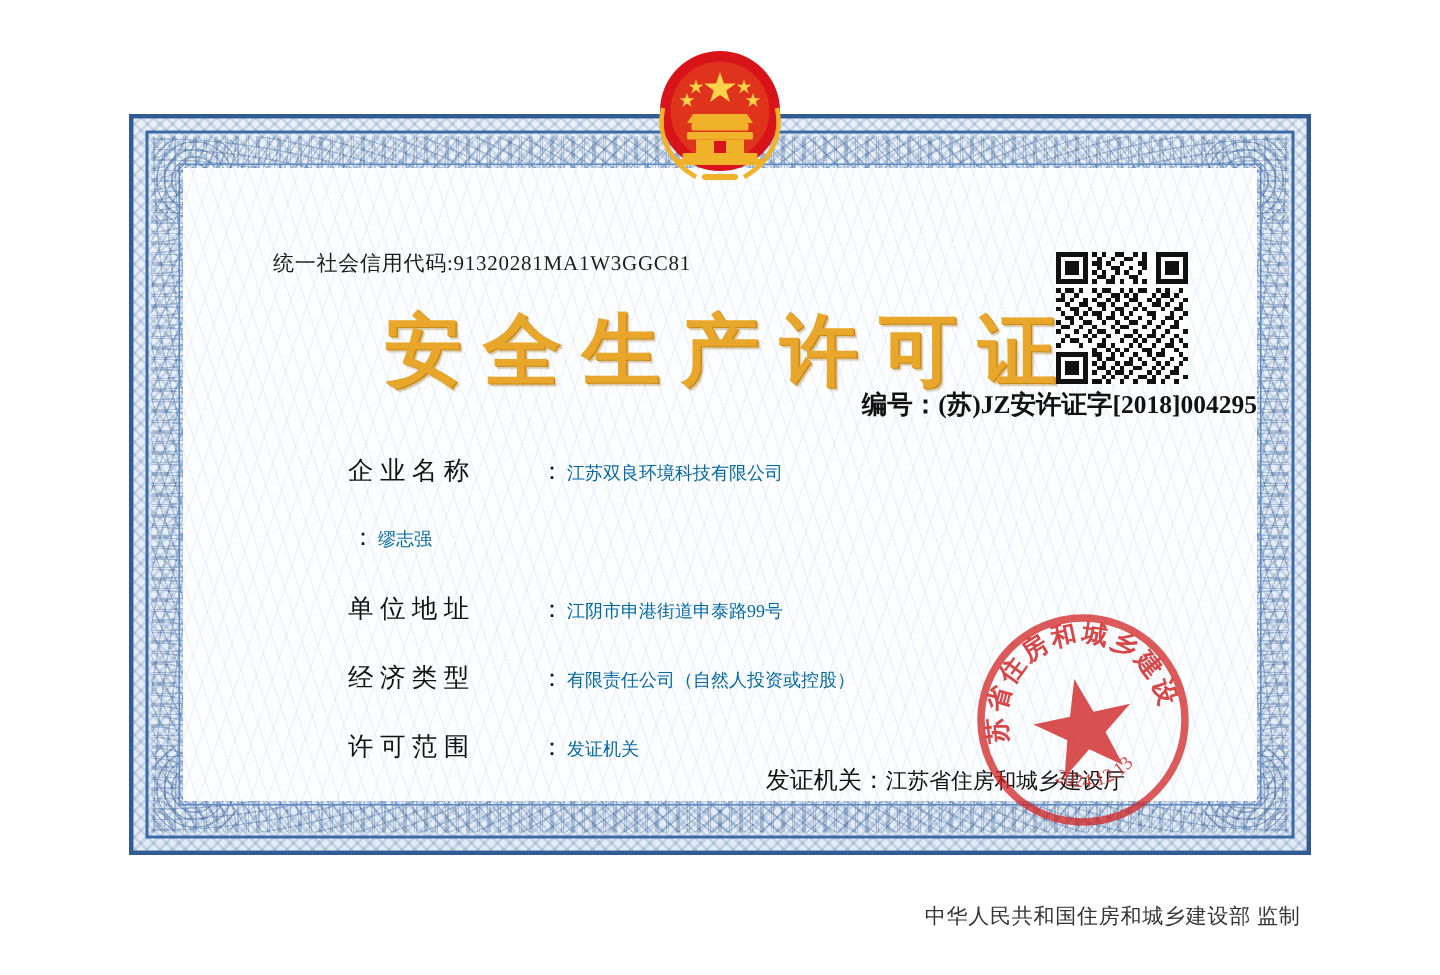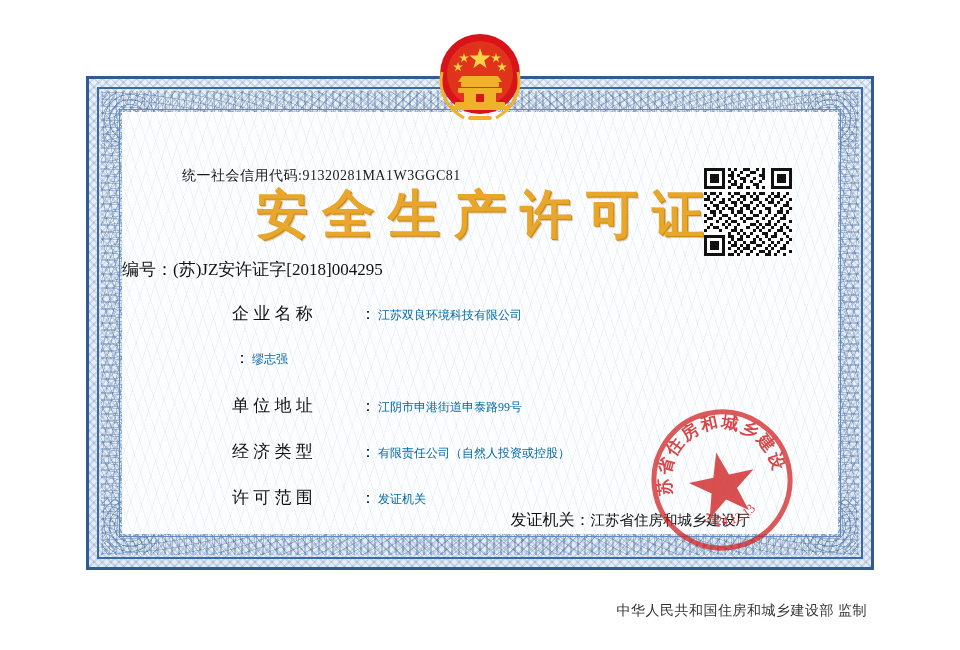--- a/index.html
+++ b/index.html
@@ -112,42 +112,43 @@
     color: #1a1a1a;
     letter-spacing: 0.5px;
     white-space: nowrap;
     font-family: "Liberation Serif", serif;
   }
 
   .cert-title {
     position: absolute;
     left: 0;
     right: 0;
-    top: 68px;
+    top: 87px;
     text-align: center;
     font-size: 52px;
     font-weight: bold;
     letter-spacing: 14px;
     text-indent: 14px;
     color: #e8a62b;
     font-family: "Liberation Serif", serif;
     text-shadow:
       1px 1px 0 #c98a16,
       2px 2px 1px rgba(150,100,10,0.35);
   }
 
   .cert-number {
     position: absolute;
     left: 0;
     right: 0;
     top: 146px;
-    text-align: left;
+    text-align: right;
     font-size: 17px;
     color: #111;
     font-family: "Liberation Serif", serif;
+    font-weight: bold;
   }
 
   
   .qr {
     position: absolute;
     right: 46px;
     top: 56px;
     width: 88px;
     height: 88px;
     background: #ffffff;

